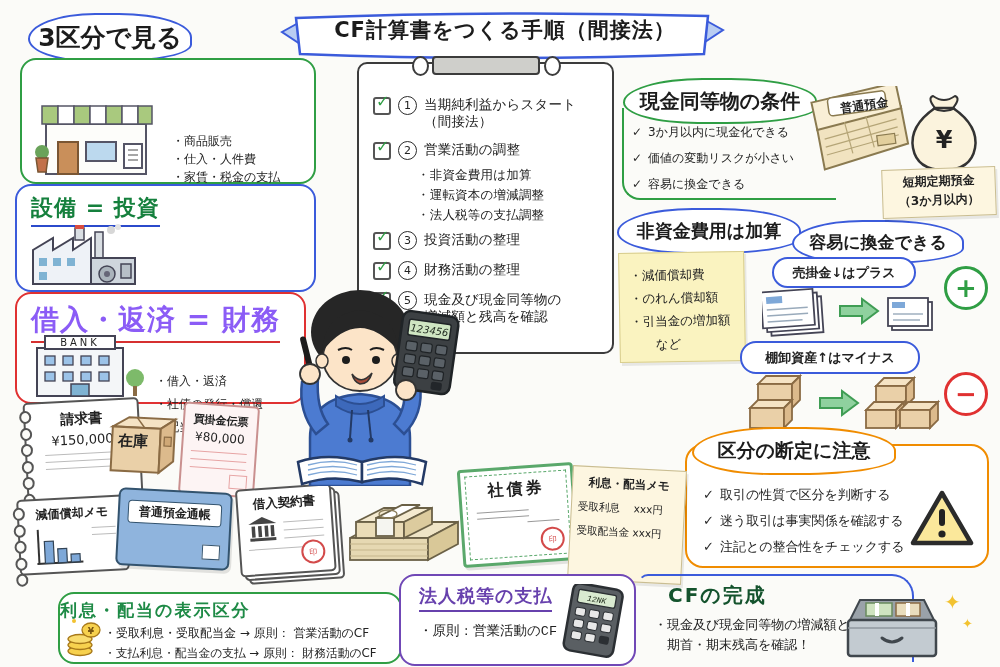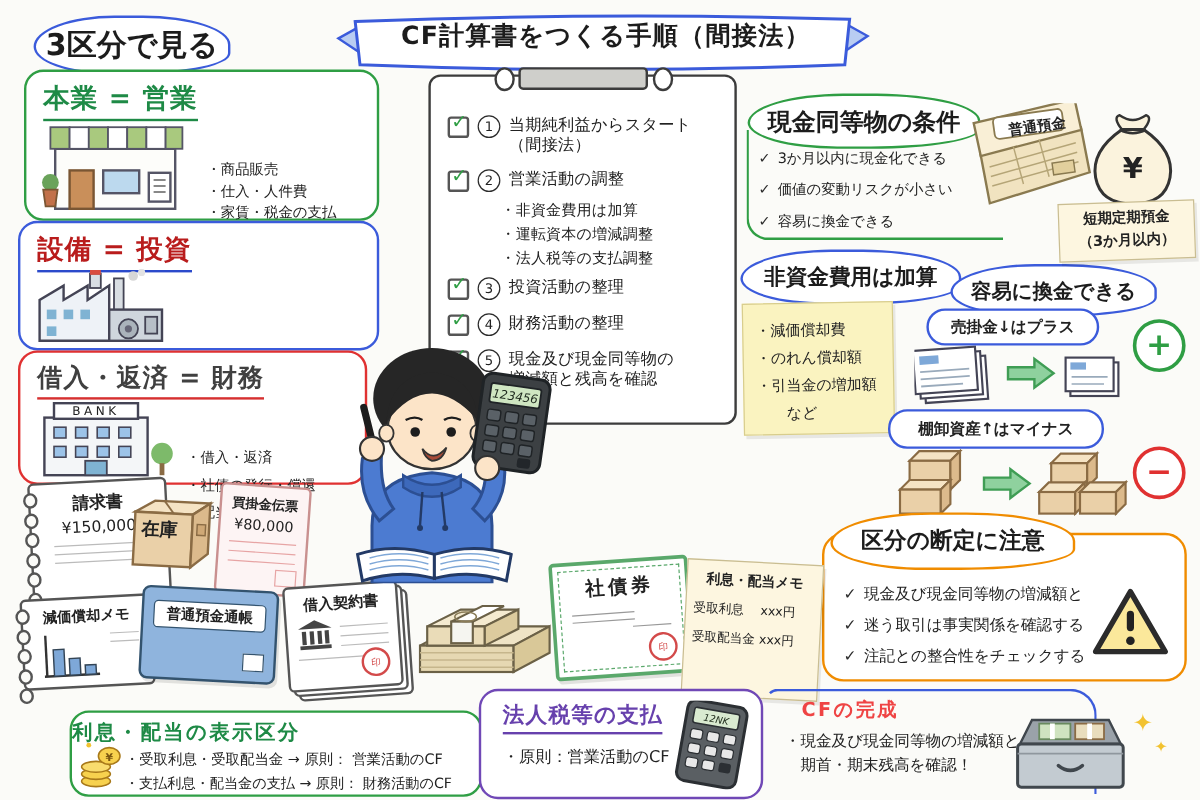--- a/index.html
+++ b/index.html
@@ -129,21 +129,20 @@
     <polygon points="20,14 2,24 20,36" fill="#b9cdf2" stroke="#3b5bdb" stroke-width="2"></polygon>
     <polygon points="425,12 443,22 425,34" fill="#b9cdf2" stroke="#3b5bdb" stroke-width="2"></polygon>
     <path d="M16,10 Q222,2 428,8 L424,46 Q220,54 20,46 Z" fill="#ffffff" stroke="#3b5bdb" stroke-width="2.5"></path>
   </svg>
 </div>
 <div class="abs banner-title nowrap">CF計算書をつくる手順（間接法）</div>
 
 <div class="abs cloud" style="left:28px;top:13px;width:160px;height:45px;font-size:25px;">3区分で見る</div>
 
 <div class="abs catbox" style="left:20px;top:58px;width:292px;height:122px;border-color:#2f9e44;">
-  <div class="cat-title" style="color:#1e8a46;border-color:#1e8a46;">本業 = 営業</div>
   <div class="cat-items pre" style="left:150px;top:30px;">・商品販売
 ・仕入・人件費
 ・家賃・税金の支払
 ・受取利息・配当
 　　　　　　など</div>
   <svg class="abs" style="left:10px;top:40px;" width="130" height="78" viewBox="0 0 130 78">
     <rect x="14" y="24" width="100" height="50" fill="#fdfdfa" stroke="#556" stroke-width="2"></rect>
     <g stroke="#556" stroke-width="1.5">
       <rect x="10" y="6" width="16" height="18" fill="#a9c97e"></rect>
         <rect x="26" y="6" width="16" height="18" fill="#fff"></rect>
@@ -158,41 +157,41 @@
     <rect x="92" y="44" width="18" height="24" fill="#fff" stroke="#556" stroke-width="2"></rect>
     <line x1="96" y1="50" x2="106" y2="50" stroke="#888" stroke-width="1.5"></line>
     <line x1="96" y1="55" x2="106" y2="55" stroke="#888" stroke-width="1.5"></line>
     <line x1="96" y1="60" x2="106" y2="60" stroke="#888" stroke-width="1.5"></line>
     <circle cx="10" cy="52" r="7" fill="#6aa35a"></circle>
     <path d="M4,58 L16,58 L14,72 L6,72 Z" fill="#c2714a" stroke="#7a5633" stroke-width="1.5"></path>
   </svg>
 </div>
 
 <div class="abs catbox" style="left:15px;top:184px;width:297px;height:104px;border-color:#3b5bdb;">
-  <div class="cat-title" style="color:#b91c1c;border-color:#2b4acb;">設備 = 投資</div>
+  <div class="cat-title" style="color:#15803d;border-color:#2b4acb;">設備 = 投資</div>
   <svg class="abs" style="left:12px;top:38px;" width="112" height="62" viewBox="0 0 112 62">
     <path d="M4,60 L4,26 L24,14 L24,26 L44,14 L44,26 L62,14 L62,60 Z" fill="#eef2f7" stroke="#445" stroke-width="2"></path>
     <rect x="10" y="34" width="8" height="8" fill="#7fb3d3"></rect>
       <rect x="24" y="34" width="8" height="8" fill="#7fb3d3"></rect>
     <rect x="38" y="34" width="8" height="8" fill="#7fb3d3"></rect>
       <rect x="10" y="48" width="8" height="8" fill="#7fb3d3"></rect>
     <rect x="46" y="4" width="9" height="12" fill="#d9dee3" stroke="#445" stroke-width="1.5"></rect>
     <rect x="46" y="1" width="9" height="4" fill="#d94c3f"></rect>
     <rect x="66" y="8" width="8" height="28" fill="#d9dee3" stroke="#445" stroke-width="1.5"></rect>
     <circle cx="82" cy="6" r="4" fill="#d7d7d7"></circle>
       <circle cx="89" cy="3" r="3" fill="#e3e3e3"></circle>
     <rect x="62" y="34" width="44" height="26" fill="#cfd6dd" stroke="#445" stroke-width="2"></rect>
     <circle cx="78" cy="50" r="8" fill="#aab3bb" stroke="#445" stroke-width="1.5"></circle>
     <circle cx="78" cy="50" r="3" fill="#667"></circle>
     <rect x="92" y="40" width="10" height="14" fill="#b7bfc7" stroke="#445" stroke-width="1.5"></rect>
   </svg>
 </div>
 
 <div class="abs catbox" style="left:15px;top:292px;width:287px;height:108px;border-color:#e03131;">
-  <div class="cat-title" style="color:#404040;border-color:#d63030;font-size:21px;">借入・返済 = 財務</div>
+  <div class="cat-title" style="color:#8b5cf6;border-color:#d63030;font-size:28px;">借入・返済 = 財務</div>
   <div class="cat-items pre" style="left:138px;top:34px;line-height:1.9;">・借入・返済
 ・社債の発行・償還
 ・配当の支払 など</div>
   <svg class="abs" style="left:12px;top:38px;" width="118" height="66" viewBox="0 0 118 66">
     <rect x="8" y="16" width="86" height="48" fill="#f4f6f8" stroke="#445" stroke-width="2"></rect>
     <rect x="16" y="4" width="70" height="13" fill="#ffffff" stroke="#445" stroke-width="2"></rect>
     <text x="51" y="14" text-anchor="middle" font-size="10" letter-spacing="3" fill="#222">BANK</text>
     <g fill="#9cc3e8" stroke="#445" stroke-width="1.3">
       <rect x="16" y="24" width="10" height="9"></rect>
         <rect x="34" y="24" width="10" height="9"></rect>
@@ -392,21 +391,21 @@
     <polygon points="148,48 156,40 156,58 148,66" fill="#dcba8c"></polygon>
     <polygon points="152,48 182,48 190,40 160,40" fill="#f5e3c4"></polygon>
     <rect x="152" y="48" width="30" height="18" fill="#ead0a8"></rect>
     <polygon points="182,48 190,40 190,58 182,66" fill="#dcba8c"></polygon>
   </g>
 </svg>
 <div class="abs sign-circle minus" style="left:944px;top:372px;">−</div>
 
 <div class="abs caution-box">
   <div class="caution-items">
-    <div class="check-line"><span class="ck">✓</span><span>現金及び現金同等物の増減額と</span></div>
+    <div class="check-line"><span class="ck">✓</span><span>取引の性質で区分を判断する</span></div>
     <div class="check-line"><span class="ck">✓</span><span>迷う取引は事実関係を確認する</span></div>
     <div class="check-line"><span class="ck">✓</span><span>注記との整合性をチェックする</span></div>
   </div>
   <svg class="abs" style="right:12px;top:42px;" width="66" height="62" viewBox="0 0 66 62">
     <path d="M33,5 L62,55 L4,55 Z" fill="#fbe89b" stroke="#2b2b2b" stroke-width="4.5" stroke-linejoin="round"></path>
     <rect x="30" y="21" width="6" height="17" rx="3" fill="#222"></rect>
     <circle cx="33" cy="46" r="3.6" fill="#222"></circle>
   </svg>
 </div>
 <div class="abs cloud orange caution-cloud">区分の断定に注意</div>
@@ -536,21 +535,21 @@
       <ellipse cx="14" cy="34" rx="12" ry="4.5" fill="#f7d14e"></ellipse>
       <ellipse cx="14" cy="28" rx="12" ry="4.5" fill="#f7d14e"></ellipse>
       <ellipse cx="14" cy="22" rx="12" ry="4.5" fill="#f9dc6e"></ellipse>
       <ellipse cx="25" cy="13" rx="9" ry="7" fill="#f7d14e"></ellipse>
     </g>
     <text x="25" y="17" text-anchor="middle" font-size="9" font-weight="bold" fill="#7a5611">¥</text>
     <circle cx="8" cy="4" r="2" fill="#f2c230"></circle>
   </svg>
 </div>
 
-<div class="abs b-box" style="left:399px;top:574px;width:233px;height:88px;border:2.5px solid #7048b6;">
+<div class="abs b-box" style="left:399px;top:574px;width:233px;height:88px;border:2.5px solid #7048b6;font-family:Liberation Mono, monospace;">
   <div class="b-title" style="margin:8px 0 0 18px;font-size:18px;color:#6741ad;display:inline-block;border-bottom:2px solid #6741ad;padding-bottom:2px;">法人税等の支払</div>
   <div style="margin:10px 0 0 18px;font-size:13.5px;">・原則：営業活動のCF</div>
   <svg class="abs" style="right:10px;top:8px;" width="62" height="74" viewBox="0 0 62 74">
     <g transform="rotate(10 31 37)">
       <rect x="6" y="2" width="50" height="68" rx="7" fill="#5a5f63" stroke="#2b2f33" stroke-width="2.5"></rect>
       <rect x="12" y="8" width="38" height="13" rx="2" fill="#d9ead0" stroke="#2b2f33" stroke-width="1.3"></rect>
       <text x="31" y="18" text-anchor="middle" font-size="8" font-style="italic" fill="#23301f">12NK</text>
       <g fill="#e8e8e8" stroke="#2b2f33" stroke-width="1">
         <rect x="12" y="26" width="10" height="8" rx="2"></rect>
           <rect x="26" y="26" width="10" height="8" rx="2"></rect>
@@ -560,21 +559,21 @@
           <rect x="40" y="38" width="10" height="8" rx="2"></rect>
         <rect x="12" y="50" width="10" height="8" rx="2"></rect>
           <rect x="26" y="50" width="10" height="8" rx="2"></rect>
       </g>
       <rect x="40" y="50" width="10" height="8" rx="2" fill="#2b2f33"></rect>
     </g>
   </svg>
 </div>
 
 <div class="abs" style="left:638px;top:574px;width:272px;height:86px;border-top:2.5px solid #3b5bdb;border-right:2.5px solid #3b5bdb;border-left:2.5px solid transparent;border-top-right-radius:22px;border-top-left-radius:10px;z-index:3;">
-  <div class="b-title" style="margin:6px 0 0 28px;font-size:16px;color:#ef4444;letter-spacing:2px;">CFの完成</div>
+  <div class="b-title" style="margin:6px 0 0 28px;font-size:20px;color:#14532d;letter-spacing:2px;">CFの完成</div>
   <div class="pre" style="margin:6px 0 0 14px;font-size:13px;line-height:1.55;">・現金及び現金同等物の増減額と
 　期首・期末残高を確認！</div>
 </div>
 <svg class="abs" style="left:842px;top:588px;z-index:4;" width="100" height="72" viewBox="0 0 100 72">
   <polygon points="8,32 92,32 82,12 18,12" fill="#9aa2a9" stroke="#40474d" stroke-width="2"></polygon>
   <g stroke="#698a5e" stroke-width="1.5">
       <rect x="24" y="15" width="26" height="13" fill="#cfe3c0"></rect>
       <line x1="35" y1="15" x2="35" y2="28" stroke="#fff" stroke-width="4"></line>
     </g>
   <g stroke="#8a6b44" stroke-width="1.5">

